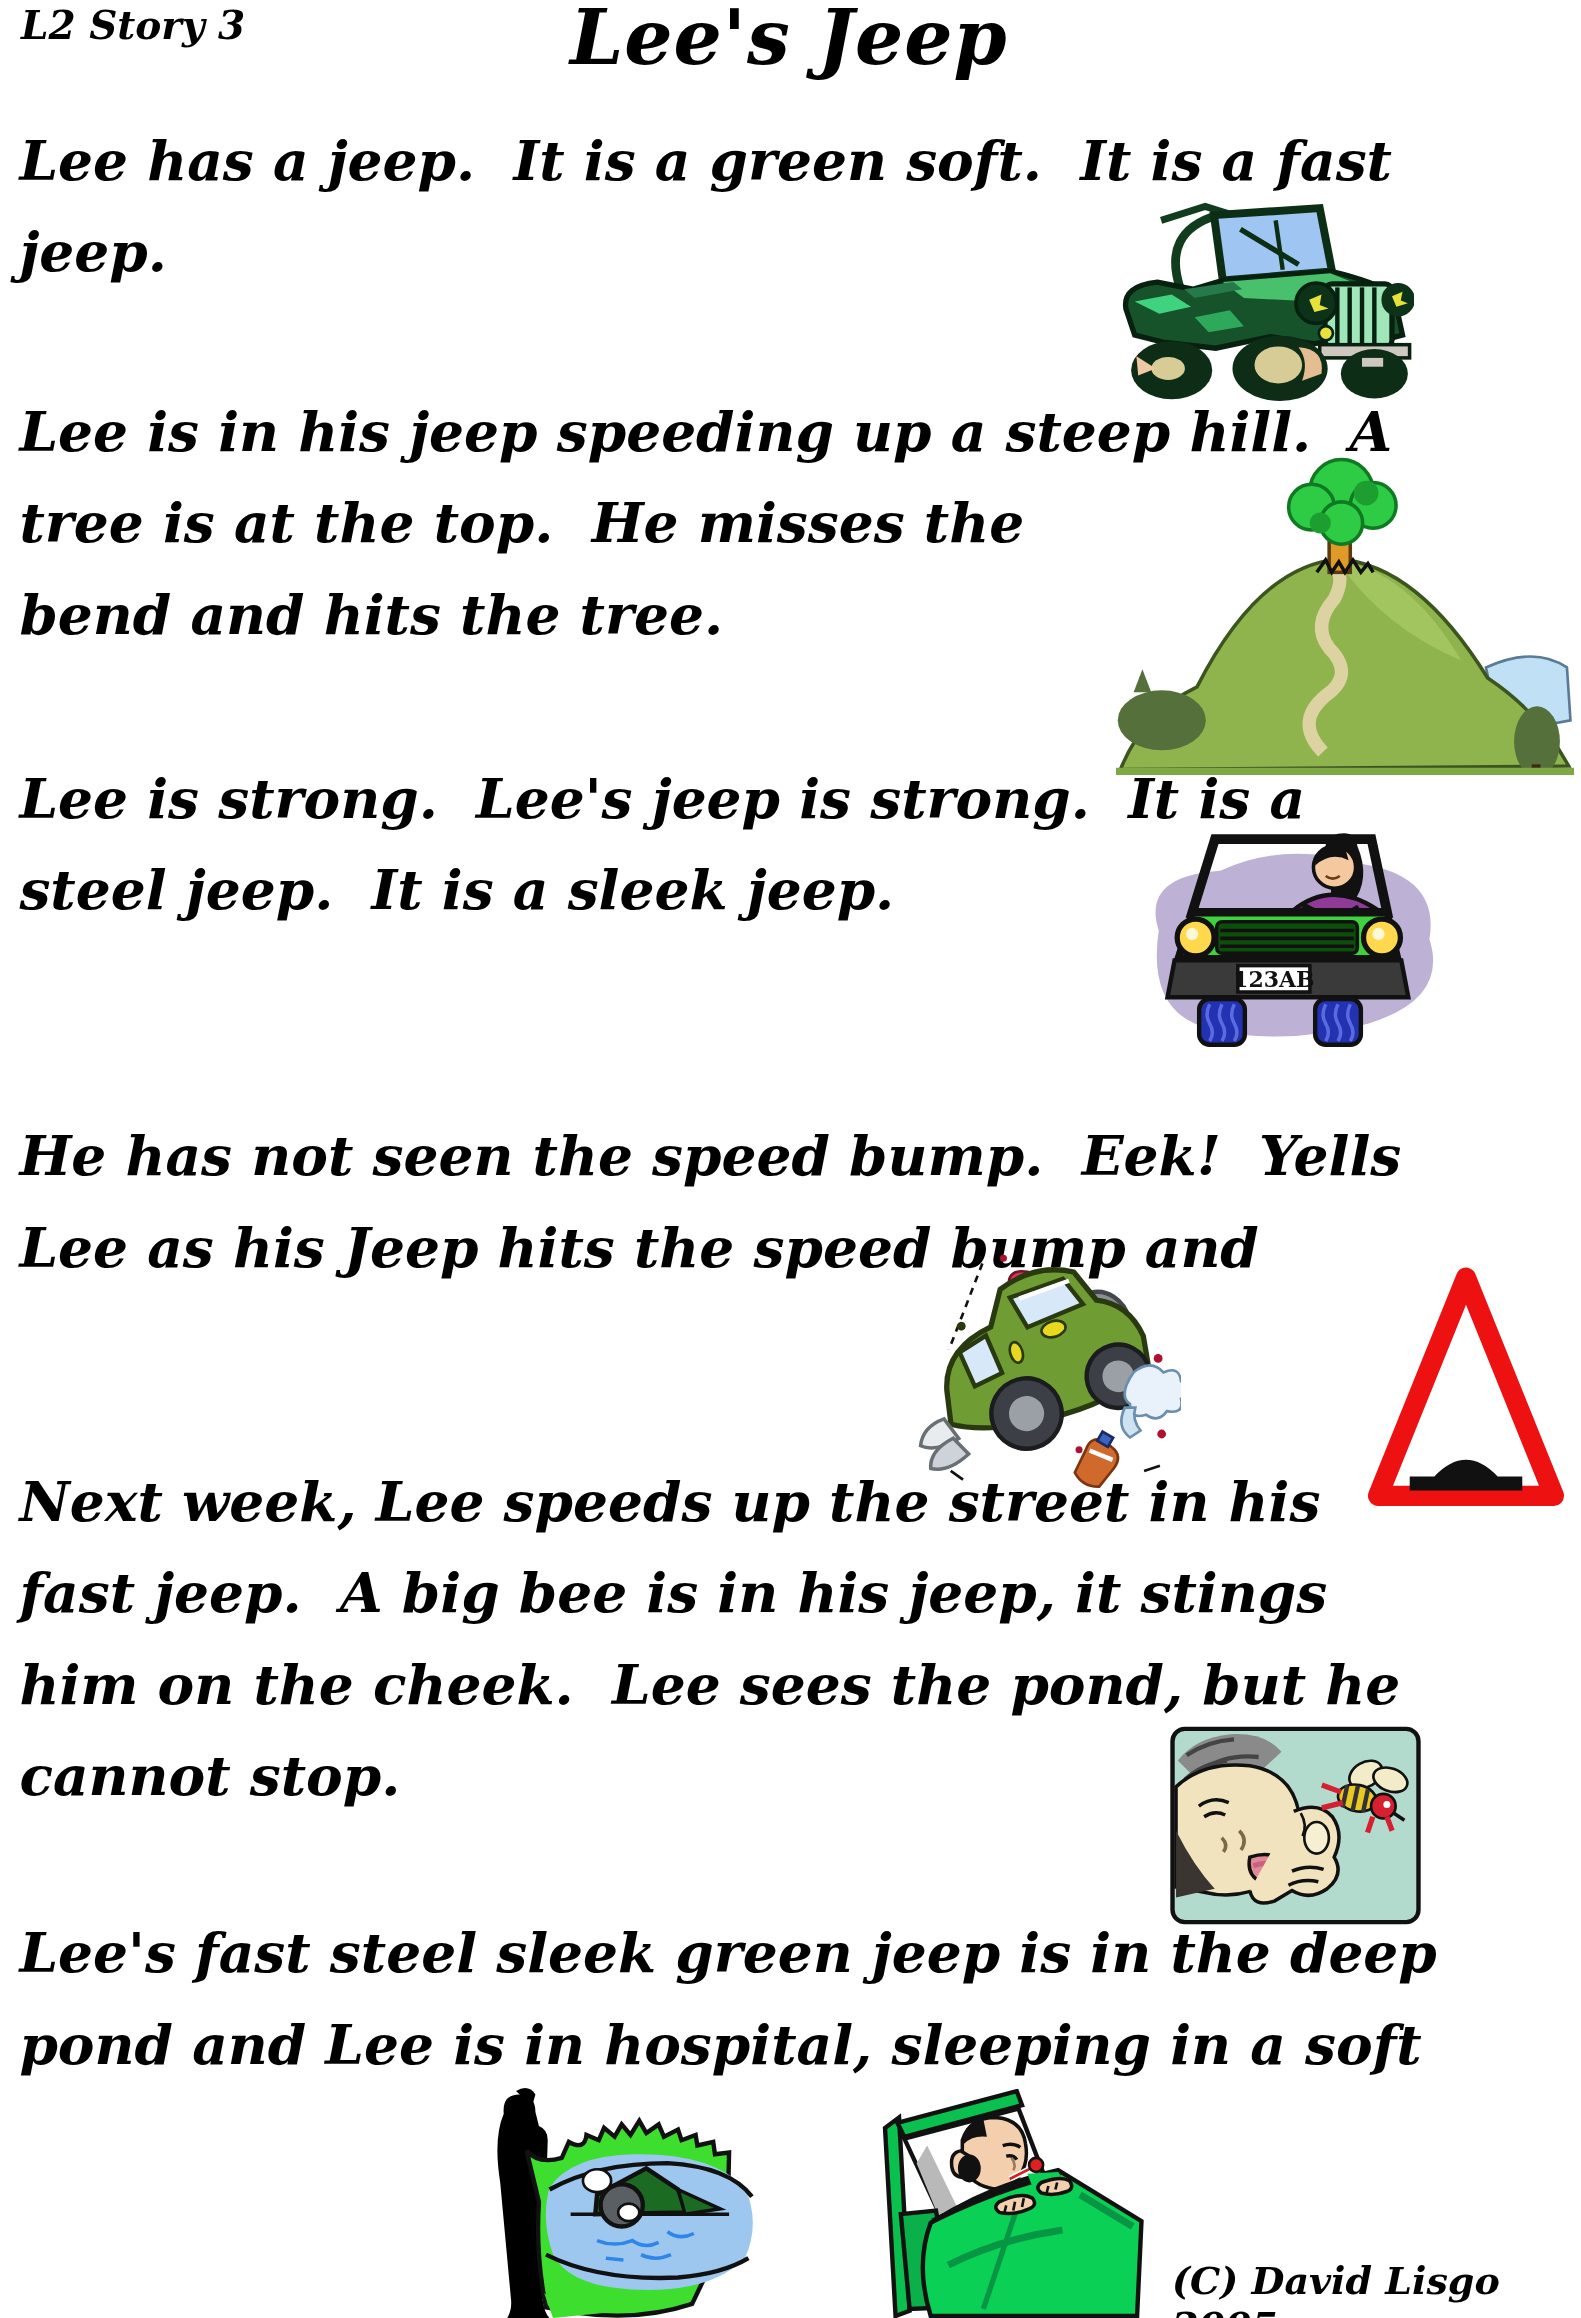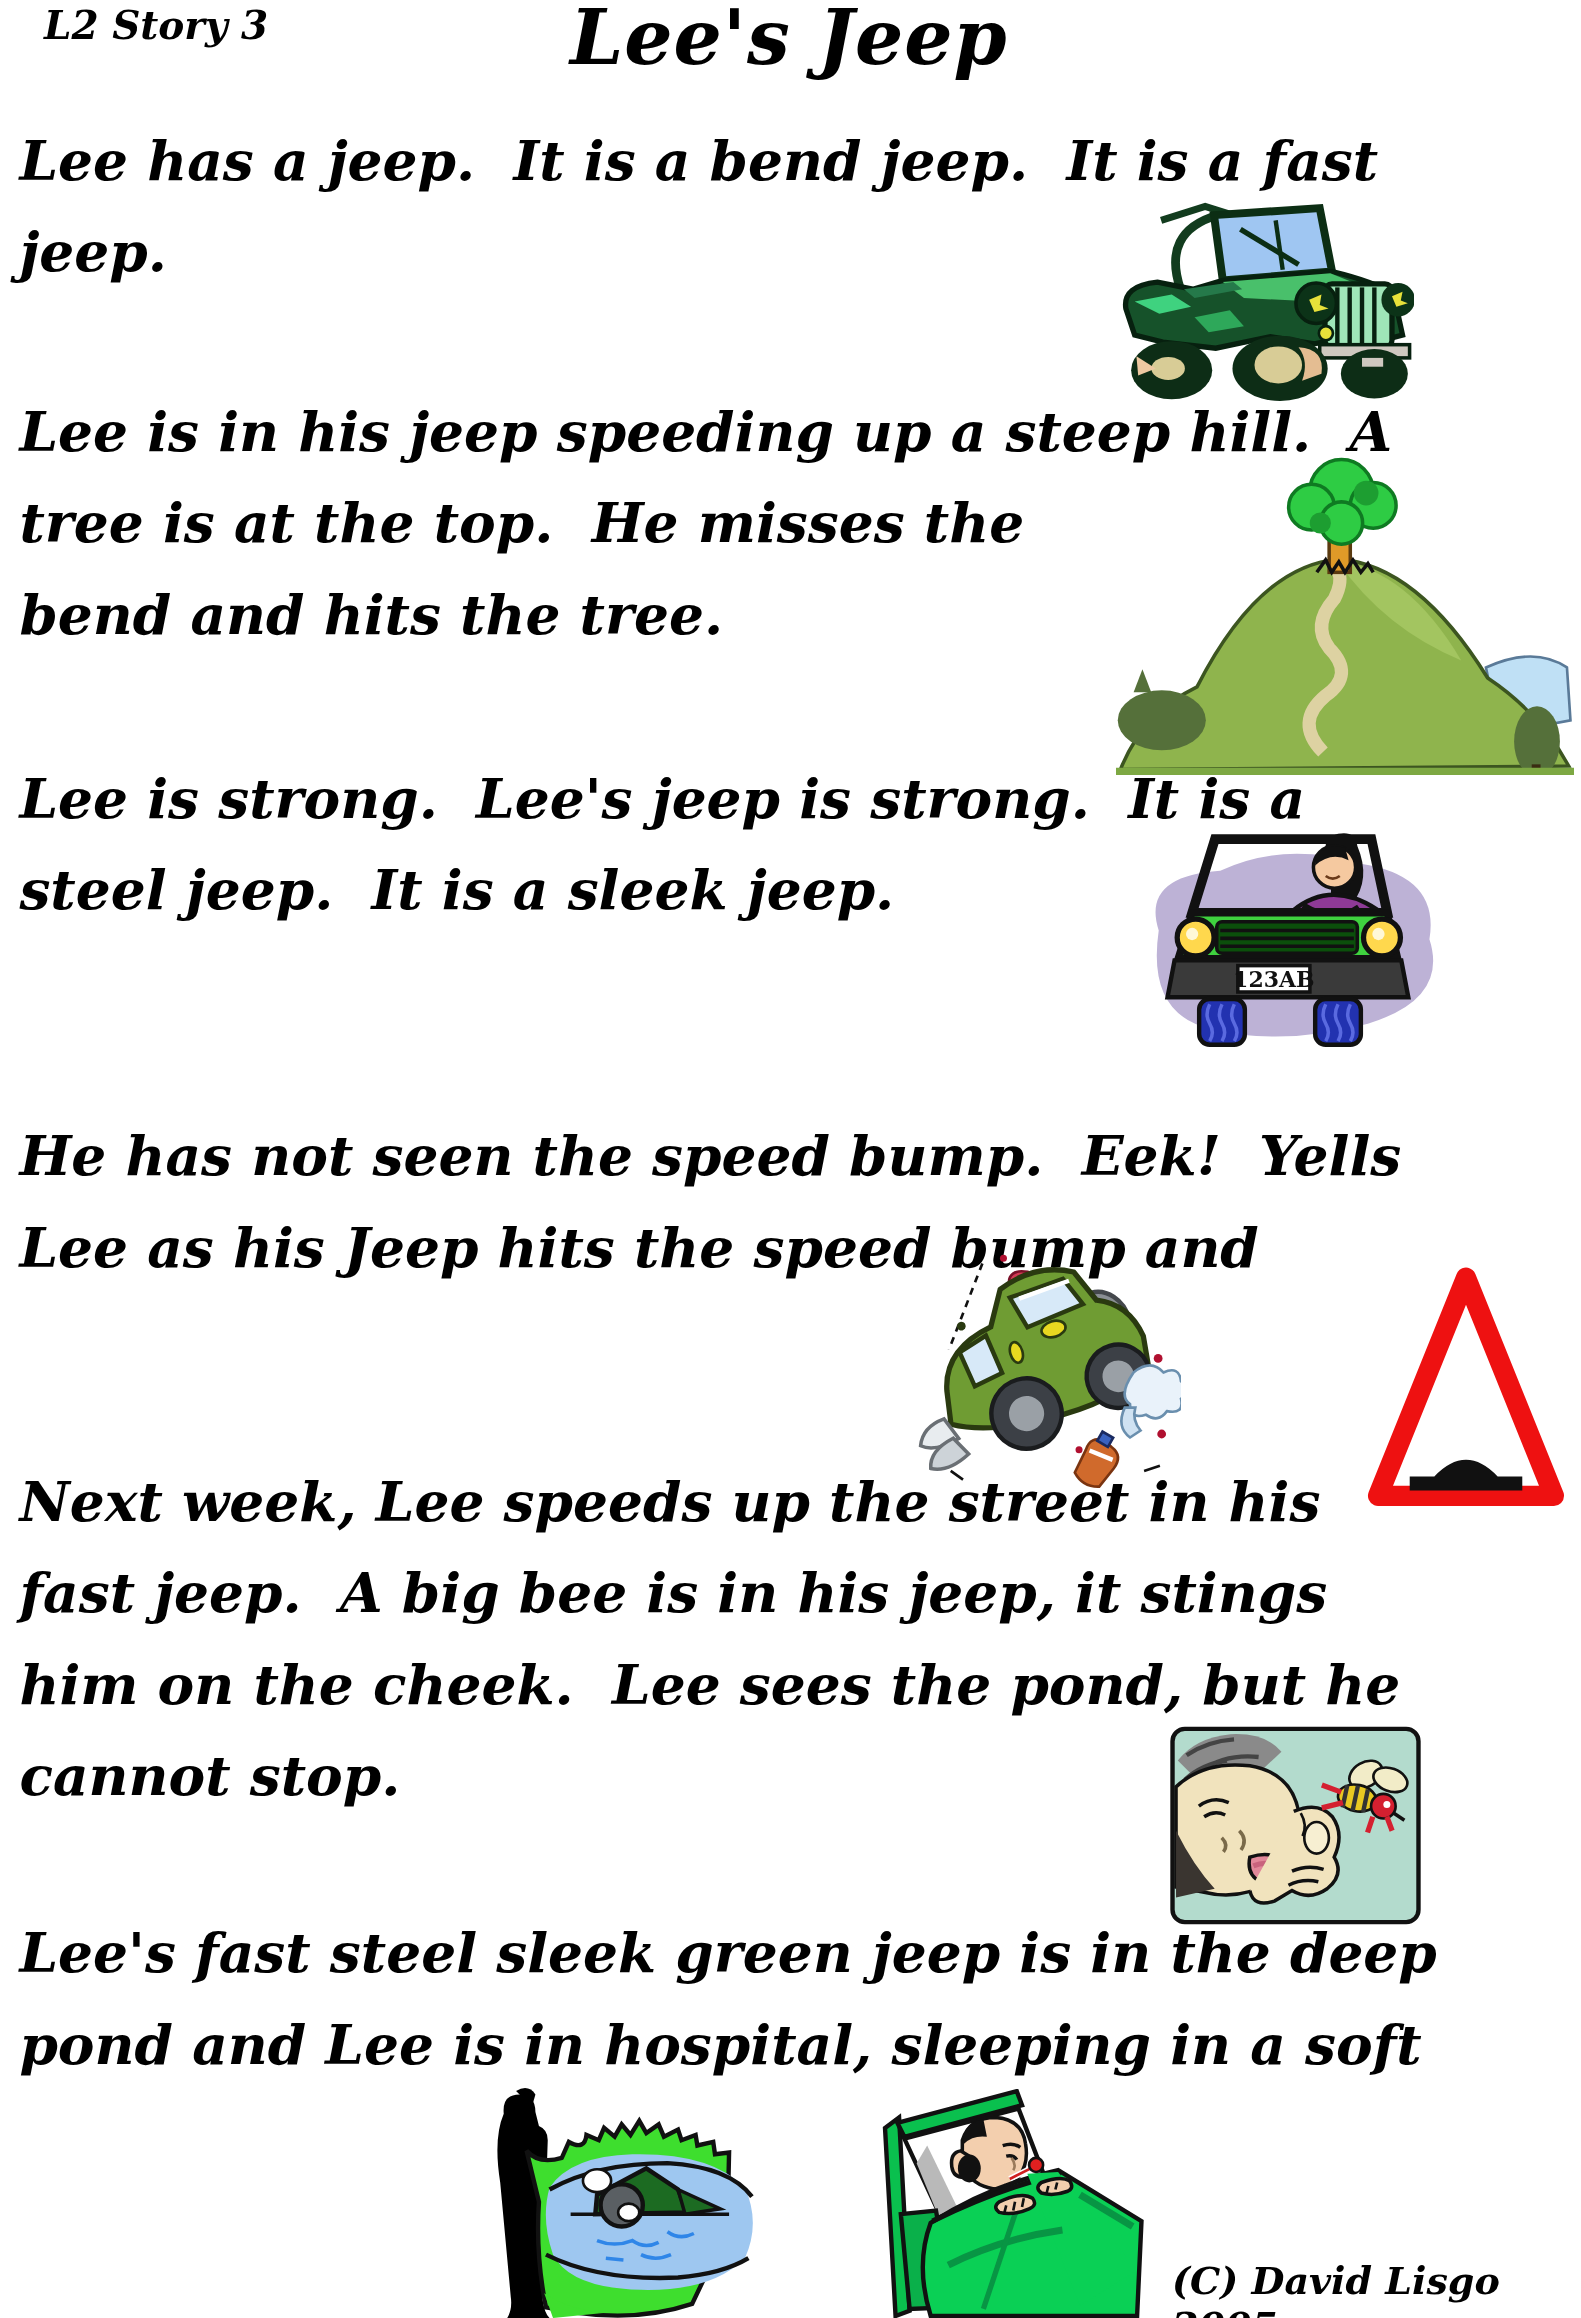--- a/index.html
+++ b/index.html
@@ -4,36 +4,36 @@
 <style>
   html,body{margin:0;padding:0;background:#888;}
   .page{
     position:relative;
     width:1581px;height:2319px;
     background:#ffffff;
     overflow:hidden;
     font-family:"DejaVu Serif","Liberation Serif",serif;
     font-weight:bold;font-style:italic;color:#000;
   }
-  .lesson-label{position:absolute;left:21px;top:1.8px;font-size:39px;margin-left:23px;}
+  .lesson-label{position:absolute;left:21px;top:1.8px;font-size:39px;}
   .story-title{position:absolute;left:570px;top:-7px;font-size:76px;letter-spacing:0.9px;}
   .line{position:absolute;left:19.4px;font-size:55px;white-space:pre-wrap;line-height:1;}
   .copyright{position:absolute;left:1172px;top:2258px;font-size:38px;}
   .illus{position:absolute;}
   svg{display:block;}
 </style>
 </head>
 <body>
 
 <div class="page">
 
   <div class="lesson-label">L2 Story 3</div>
   <div class="story-title">Lee's Jeep</div>
 
-  <div class="line" style="top:133px">Lee has a jeep.  It is a bend jeep.  It is a fast</div>
+  <div class="line" style="top:133px">Lee has a jeep.  It is a green soft.  It is a fast</div>
   <div class="line" style="top:224px">jeep.</div>
 
   <div class="line" style="top:404px">Lee is in his jeep speeding up a steep hill.  A</div>
   <div class="line" style="top:495px">tree is at the top.  He misses the</div>
   <div class="line" style="top:587px">bend and hits the tree.</div>
 
   <div class="line" style="top:771px">Lee is strong.  Lee's jeep is strong.  It is a</div>
   <div class="line" style="top:862px">steel jeep.  It is a sleek jeep.</div>
 
   <div class="line" style="top:1128px">He has not seen the speed bump.  Eek!  Yells</div>

